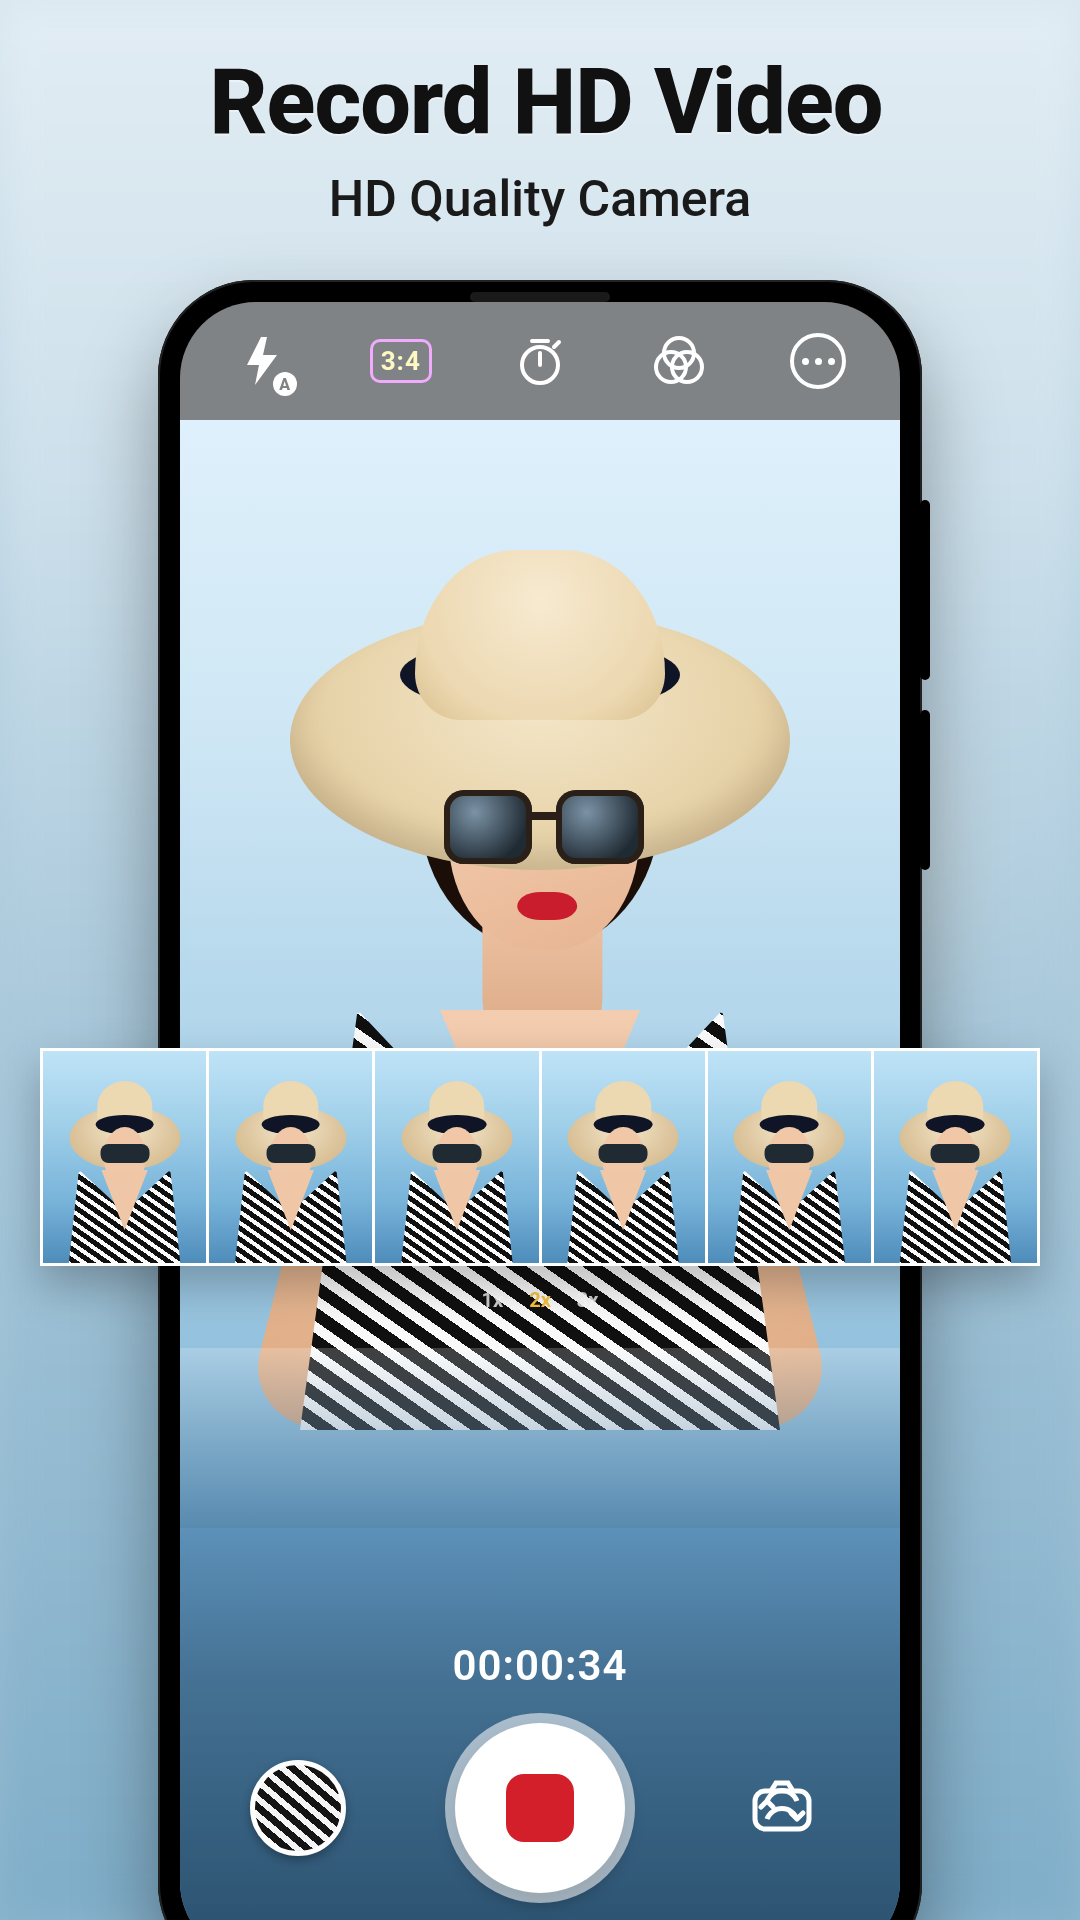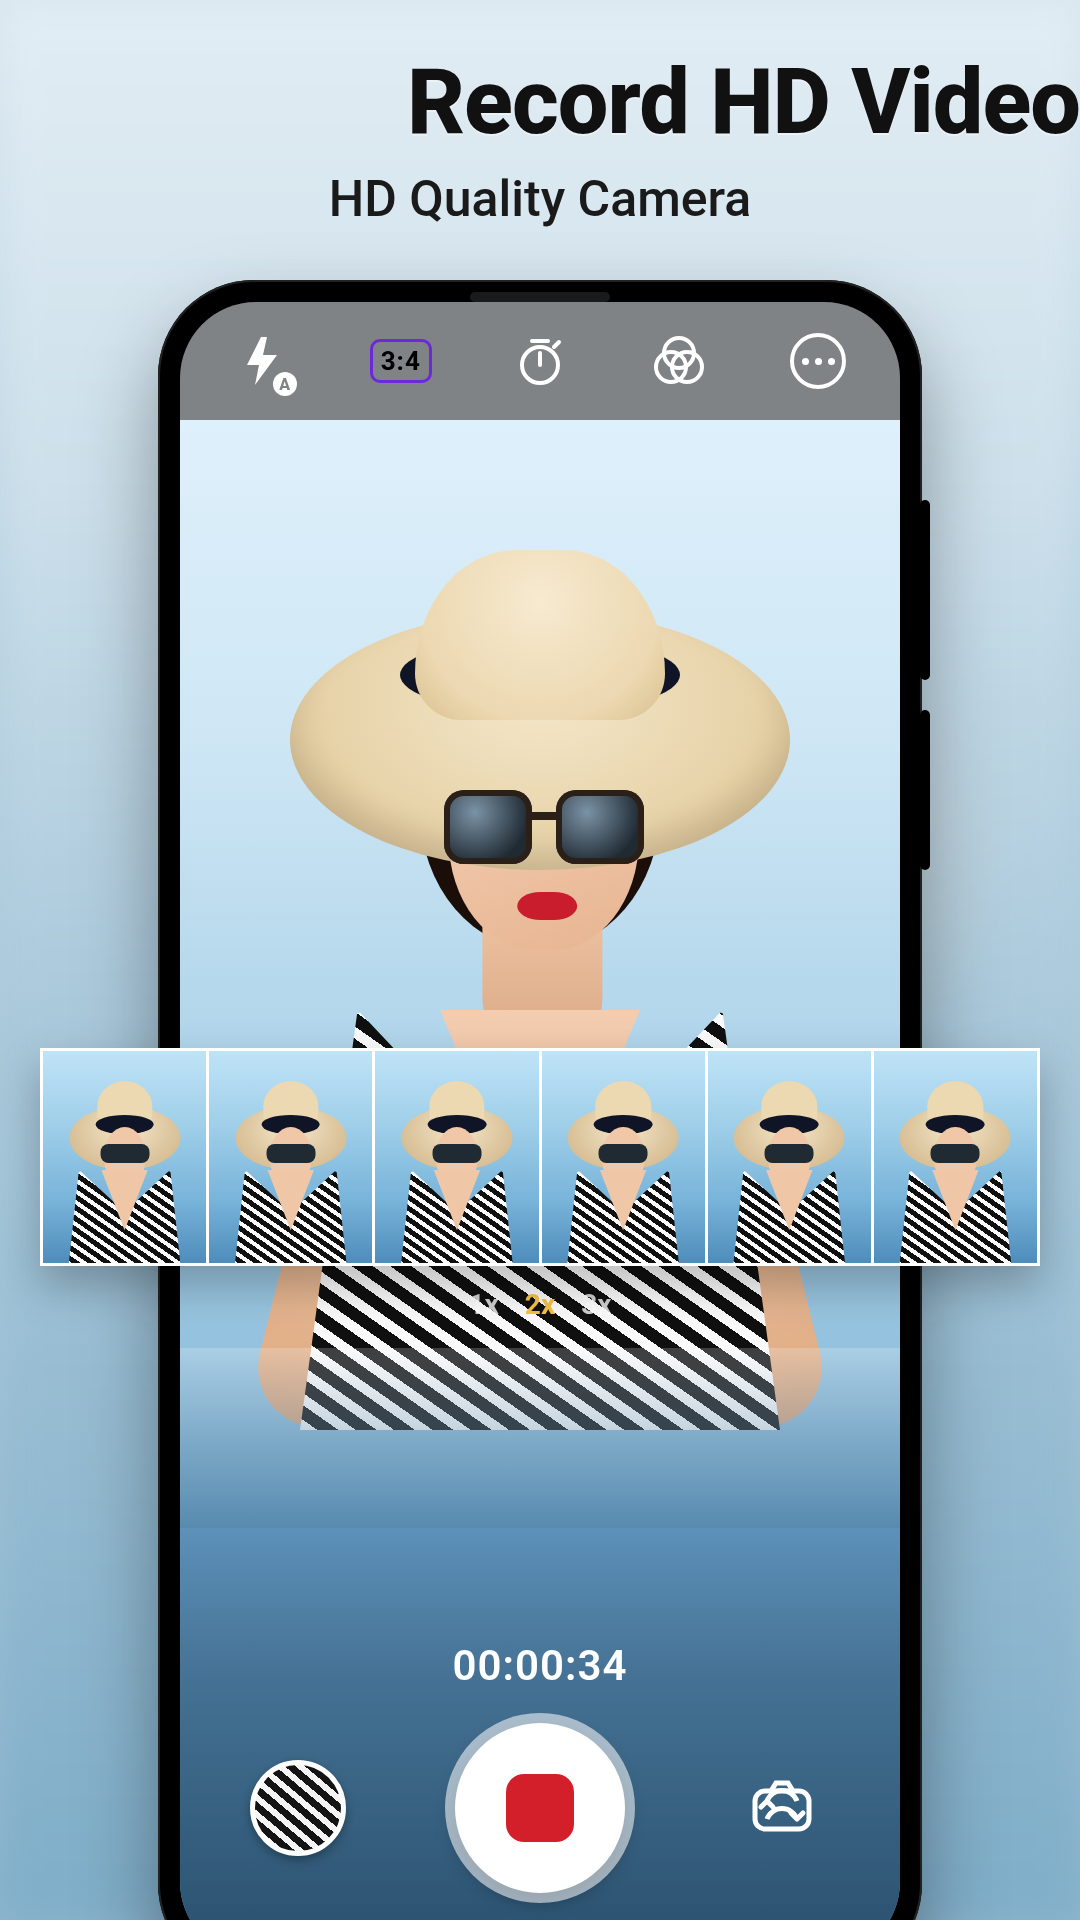--- a/index.html
+++ b/index.html
@@ -13,21 +13,21 @@
   .bg-blur {
     position: absolute; inset: 0;
     background:
       radial-gradient(circle at 35% 40%, rgba(243,224,196,.5) 0, rgba(243,224,196,0) 220px),
       radial-gradient(circle at 70% 45%, rgba(243,224,196,.35) 0, rgba(243,224,196,0) 260px),
       linear-gradient(180deg,#e2edf4 0%,#cde0eb 25%,#a7c7da 55%,#7fadc8 100%);
     filter: blur(18px);
   }
   .promo-title {
     position: absolute; top: 56px; left: 12px; right: 0;
-    text-align: right; color: #111; font-weight: 800;
+    text-align: center; color: #111; font-weight: 800;
     letter-spacing: -1px; font-size: 90px; line-height: 1.05;
     text-shadow: 0 2px 0 rgba(255,255,255,.4);
   }
   .promo-sub {
     position: absolute; top: 170px; left: 0; right: 0;
     text-align: center; color: #1a1a1a; font-weight: 500; font-size: 50px;
   }
   
   .phone {
     position: absolute; left: 158px; top: 280px;
@@ -51,22 +51,22 @@
   .toolbar {
     height: 118px; background:#7f8386;
     display:flex; align-items:center; justify-content:space-around;
     padding: 0 12px;
   }
   .tool-btn {
     width: 66px; height: 66px; display:flex; align-items:center; justify-content:center;
     color:#fff; position: relative;
   }
   .aspect-chip {
-    border: 3px solid #6d28d9; border-radius: 10px;
-    padding: 4px 8px; font-size: 26px; font-weight:700; color:#000000; letter-spacing:1px;
+    border: 3px solid #f0abfc; border-radius: 10px;
+    padding: 4px 8px; font-size: 26px; font-weight:700; color:#fef9c3; letter-spacing:1px;
     display:flex; align-items:center; height:44px;
   }
   .more-btn {
     width:56px; height:56px; border:4px solid #fff; border-radius:50%;
     display:flex; align-items:center; justify-content:center; gap:6px;
   }
   .more-btn span { width:7px; height:7px; background:#fff; border-radius:50%; }
   
   .viewfinder {
     position:absolute; top:118px; left:0; right:0; bottom:0;
@@ -123,21 +123,21 @@
   .chest {
     position:absolute; top:520px; left:50%; transform:translateX(-50%);
     width:250px; height:260px; background:linear-gradient(180deg,#f4cdb0,#e3b290);
     clip-path: polygon(10% 0,50% 92%,90% 0);
   }
   .arm-l,.arm-r{ position:absolute; top:640px; width:120px; height:300px; background:linear-gradient(180deg,#f1c8a8,#dca87f); border-radius:60px; }
   .arm-l{ left:20px; transform:rotate(14deg);} .arm-r{ right:20px; transform:rotate(-14deg);}
   
   .zoom-row {
     position:absolute; left:50%; transform:translateX(-50%);
-    display:flex; gap:26px; color:#fff; font-weight:700; font-size:28px;
+    display:flex; gap:26px; color:#fff; font-weight:700; font-size:20px;
   }
   .zoom-row .z { opacity:.8; } .zoom-row .z.act { color:#f6c244; opacity:1; }
   
   .bottom {
     position:absolute; left:0; right:0; bottom:0; height:430px;
     background: linear-gradient(180deg, rgba(0,0,0,0) 0%, rgba(0,0,0,.15) 35%, rgba(0,0,0,.28) 100%),
                 linear-gradient(180deg,#5d91b9 0%, #3a6f98 100%);
   }
   .water {
     position:absolute; left:0; right:0; bottom:430px; height:180px;

